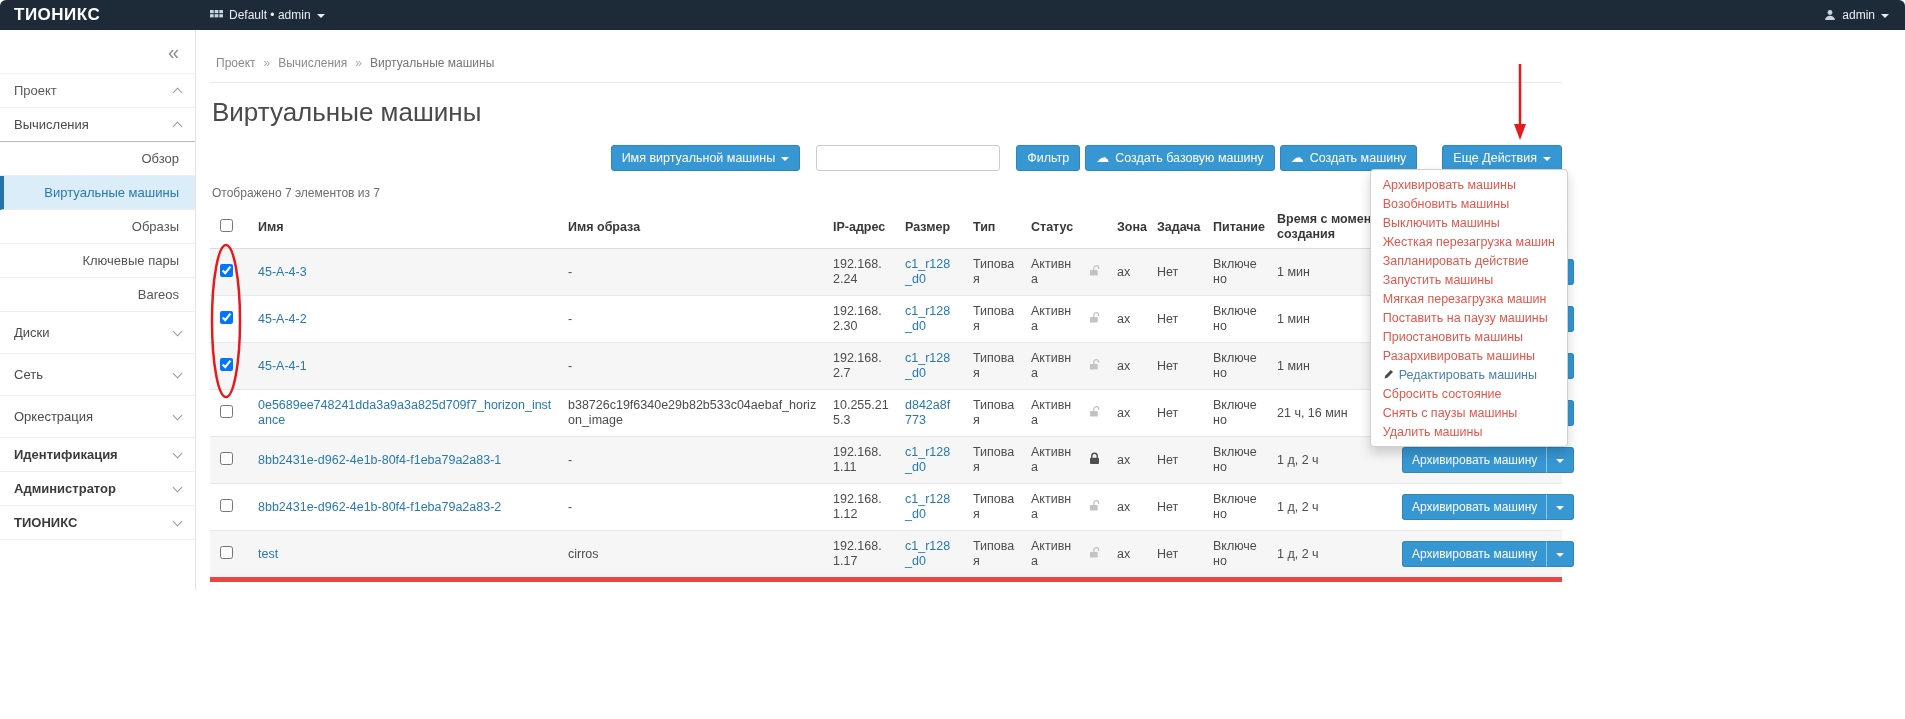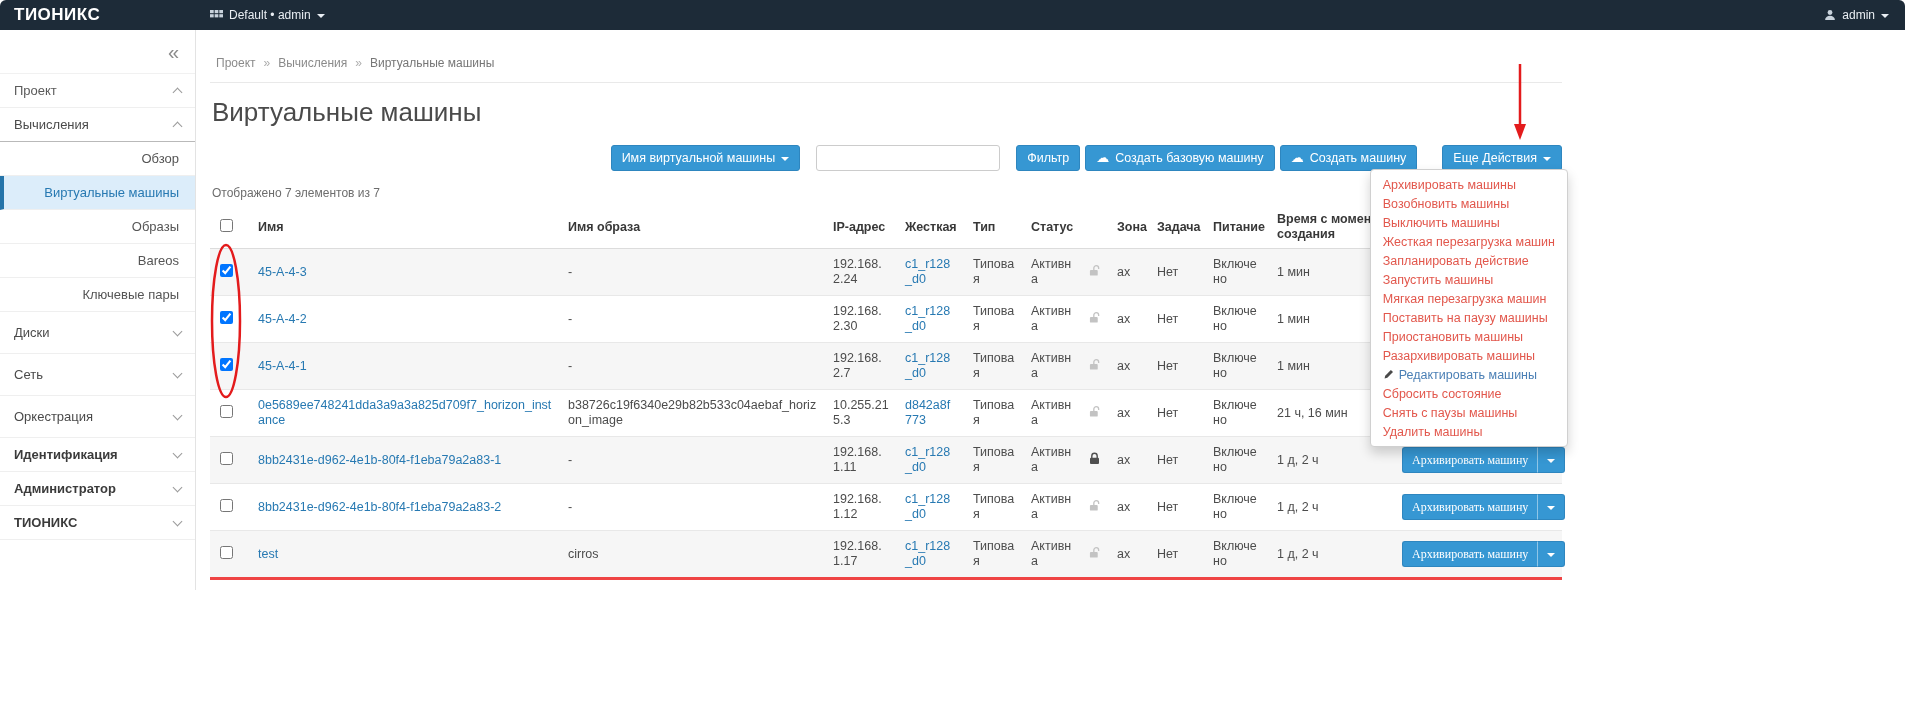--- a/index.html
+++ b/index.html
@@ -50,28 +50,28 @@
   .search-input { width: 184px; height: 26px; border: 1px solid #ccc; border-radius: 3px; padding: 0 8px; font-size: 12.5px; font-family: inherit; color: #444; }
   .btn { display: inline-flex; align-items: center; gap: 6px; background: var(--primary, #3697d3); border: 1px solid #2e86bf; color: #fff; font-size: 12.5px; line-height: 16px; padding: 4px 10px; border-radius: 3px; cursor: pointer; font-family: inherit; white-space: nowrap; }
   .btn .cloud { font-size: 13px; line-height: 12px; }
   .btn.sm { padding: 4px 9px; font-size: 12px; }
   .split-btn { display: inline-flex; }
   .split-btn .main { border-radius: 3px 0 0 3px; border-right: none; }
   .caret-btn { padding: 4px 6px; border-left: 1px solid rgba(255,255,255,.45); border-radius: 0 3px 3px 0; }
   .count { font-size: 12px; color: #6d6d6d; margin: 14px 2px 6px; }
   .count.bottom { margin: 10px 2px 0; }
   
-  table.vm { width: 100%; border-collapse: collapse; table-layout: fixed; border-bottom: 3px solid #ef4444; }
+  table.vm { width: 100%; border-collapse: collapse; table-layout: fixed; border-bottom: 5px solid #ef4444; }
   th { font-size: 12.5px; color: #383838; text-align: left; font-weight: 700; padding: 6px 8px; border-bottom: 1px solid #dcdcdc; vertical-align: middle; line-height: 15px; }
   td { font-size: 12.5px; color: #4c4c4c; padding: 8px; vertical-align: middle; border-top: 1px solid #e8e8e8; line-height: 15px; overflow-wrap: break-word; }
   tbody tr:nth-child(odd) { background: #f6f6f6; }
   .c-cb { padding-left: 10px; width: 40px; }
   .c-name, .c-img, .c-ip, .c-size { word-break: break-all; }
   .lnk { color: var(--link, #2779b2); text-decoration: none; cursor: pointer; }
-  .c-act { text-align: right; padding-right: 10px; font-family: Liberation Serif, serif; }
+  .c-act { text-align: right; padding-right: 10px; }
   input[type=checkbox] { margin: 0; width: 13px; height: 13px; cursor: pointer; }
   .lock-open { color: #c3c3c3; display: inline-flex; }
   .lock-closed { color: #4f4f4f; display: inline-flex; }
   
   .more-wrap { position: relative; padding-left: 20px; }
   .menu { position: absolute; top: 24px; right: -6px; background: #fff; border: 1px solid #d0d0d0; border-radius: 4px; box-shadow: 0 6px 12px rgba(0,0,0,.18); padding: 5px 0; z-index: 40; min-width: 190px; }
   .menu-item { display: flex; align-items: center; gap: 5px; padding: 1.5px 12px; font-size: 12.5px; line-height: 16px; color: var(--menu-red, #e2574c); text-decoration: none; white-space: nowrap; cursor: pointer; }
   .menu-item.edit { color: var(--menu-blue, #4a7fb5); }
   .mi-icon { display: inline-flex; color: #4a4a4a; }
   
@@ -129,24 +129,24 @@
         <div class="side-item link">
           <span class="side-label">Обзор</span>
         </div>
         <div class="side-item link active">
           <span class="side-label">Виртуальные машины</span>
         </div>
         <div class="side-item link">
           <span class="side-label">Образы</span>
         </div>
         <div class="side-item link">
+          <span class="side-label">Ключевые пары</span>
+        </div>
+        <div class="side-item link">
           <span class="side-label">Bareos</span>
-        </div>
-        <div class="side-item link">
-          <span class="side-label">Ключевые пары</span>
         </div>
         <div class="side-item subsection2">
           <span class="side-label">Диски</span>
           <span class="chev down"></span>
         </div>
         <div class="side-item subsection2">
           <span class="side-label">Сеть</span>
           <span class="chev down"></span>
         </div>
         <div class="side-item subsection2">
@@ -276,21 +276,21 @@
             <col>
         </colgroup>
         <thead>
           <tr id="vm-thead-row">
             <th class="c-cb">
               <input type="checkbox" style="">
             </th>
           <th>Имя</th>
               <th>Имя образа</th>
               <th>IP-адрес</th>
-              <th>Жесткая</th>
+              <th>Размер</th>
               <th>Тип</th>
               <th>Статус</th>
               <th></th>
               <th>Зона</th>
               <th>Задача</th>
               <th>Питание</th>
               <th>Время с момента создания</th>
               <th></th>
             </tr>
         </thead>

